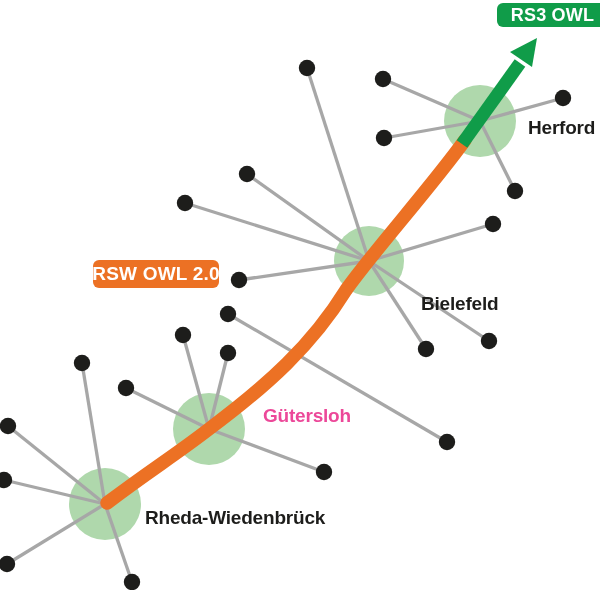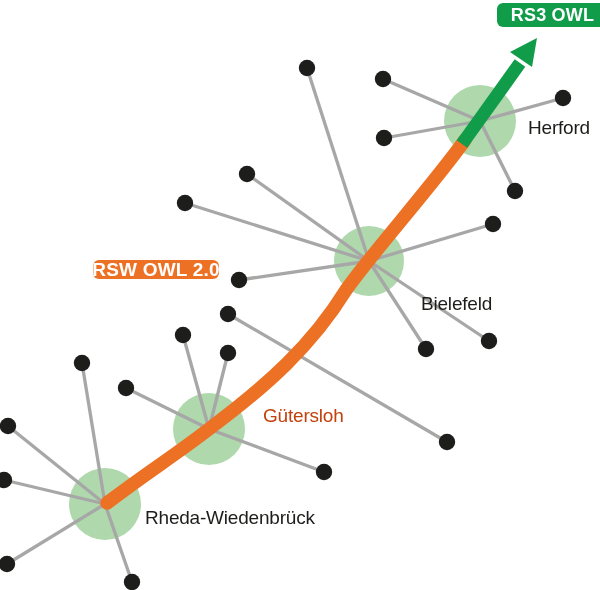--- a/index.html
+++ b/index.html
@@ -8,21 +8,21 @@
   #canvas{position:relative;width:600px;height:590px;background:#ffffff;}
   #diagram-svg{position:absolute;left:0;top:0;}
   .badge{
     position:absolute;
     display:flex;align-items:center;justify-content:center;
     color:#ffffff;font-weight:700;white-space:nowrap;
     border-radius:6px;letter-spacing:0.2px;
   }
   .city-label{
     position:absolute;
-    font-weight:400;font-size:19px;color:#1d1d1b;
+    font-weight:700;font-size:19px;color:#1d1d1b;
     white-space:nowrap;letter-spacing:-0.2px;
   }
 </style>
 </head>
 <body>
 
 <div id="canvas">
   <svg id="diagram-svg" width="600" height="590" viewBox="0 0 600 590">
       <circle cx="105" cy="504" r="36" fill="#AFD8AC"></circle>
       <circle cx="209" cy="429" r="36" fill="#AFD8AC"></circle>
@@ -69,20 +69,20 @@
       <circle cx="384" cy="138" r="8.2" fill="#1D1D1B"></circle>
       <circle cx="563" cy="98" r="8.2" fill="#1D1D1B"></circle>
       <circle cx="515" cy="191" r="8.2" fill="#1D1D1B"></circle>
       <circle cx="228" cy="314" r="8.2" fill="#1D1D1B"></circle>
       <circle cx="447" cy="442" r="8.2" fill="#1D1D1B"></circle>
       <path d="M 107 503 C 152 469 174 456 209 429 C 268 385 312 345 346 290 C 372 253 432 186 465 140" stroke="#EC7124" stroke-width="13.5" fill="none" stroke-linecap="round"></path>
       <path d="M 462 144 L 520 63" stroke="#109C49" stroke-width="13" fill="none"></path>
       <polygon points="537,38 510,52 532,67" fill="#109C49"></polygon>
     </svg>
 
-  <div class="badge" style="left: 93px; top: 260px; width: 126px; height: 19px; background: rgb(236, 113, 36); font-size: 19px; color: rgb(255, 255, 255);">RSW OWL 2.0</div>
+  <div class="badge" style="left: 93px; top: 260px; width: 126px; height: 28px; background: rgb(236, 113, 36); font-size: 19px; color: rgb(255, 255, 255);">RSW OWL 2.0</div>
   <div class="badge" style="left: 497px; top: 3px; width: 111px; height: 24px; background: rgb(16, 156, 73); font-size: 18px; color: rgb(255, 255, 255);">RS3 OWL</div>
 
   <div class="city-label" style="left: 145px; top: 507px; color: rgb(29, 29, 27);">Rheda-Wiedenbrück</div>
-  <div class="city-label" style="left: 263px; top: 405px; color: #c2410c;">Gütersloh</div>
+  <div class="city-label" style="left: 263px; top: 405px; color: #ec4899;">Gütersloh</div>
   <div class="city-label" style="left: 421px; top: 261px; color: rgb(29, 29, 27); margin-top: 32px;">Bielefeld</div>
   <div class="city-label" style="left: 528px; top: 117px; color: rgb(29, 29, 27);">Herford</div>
 </div>
 
 </body></html>

